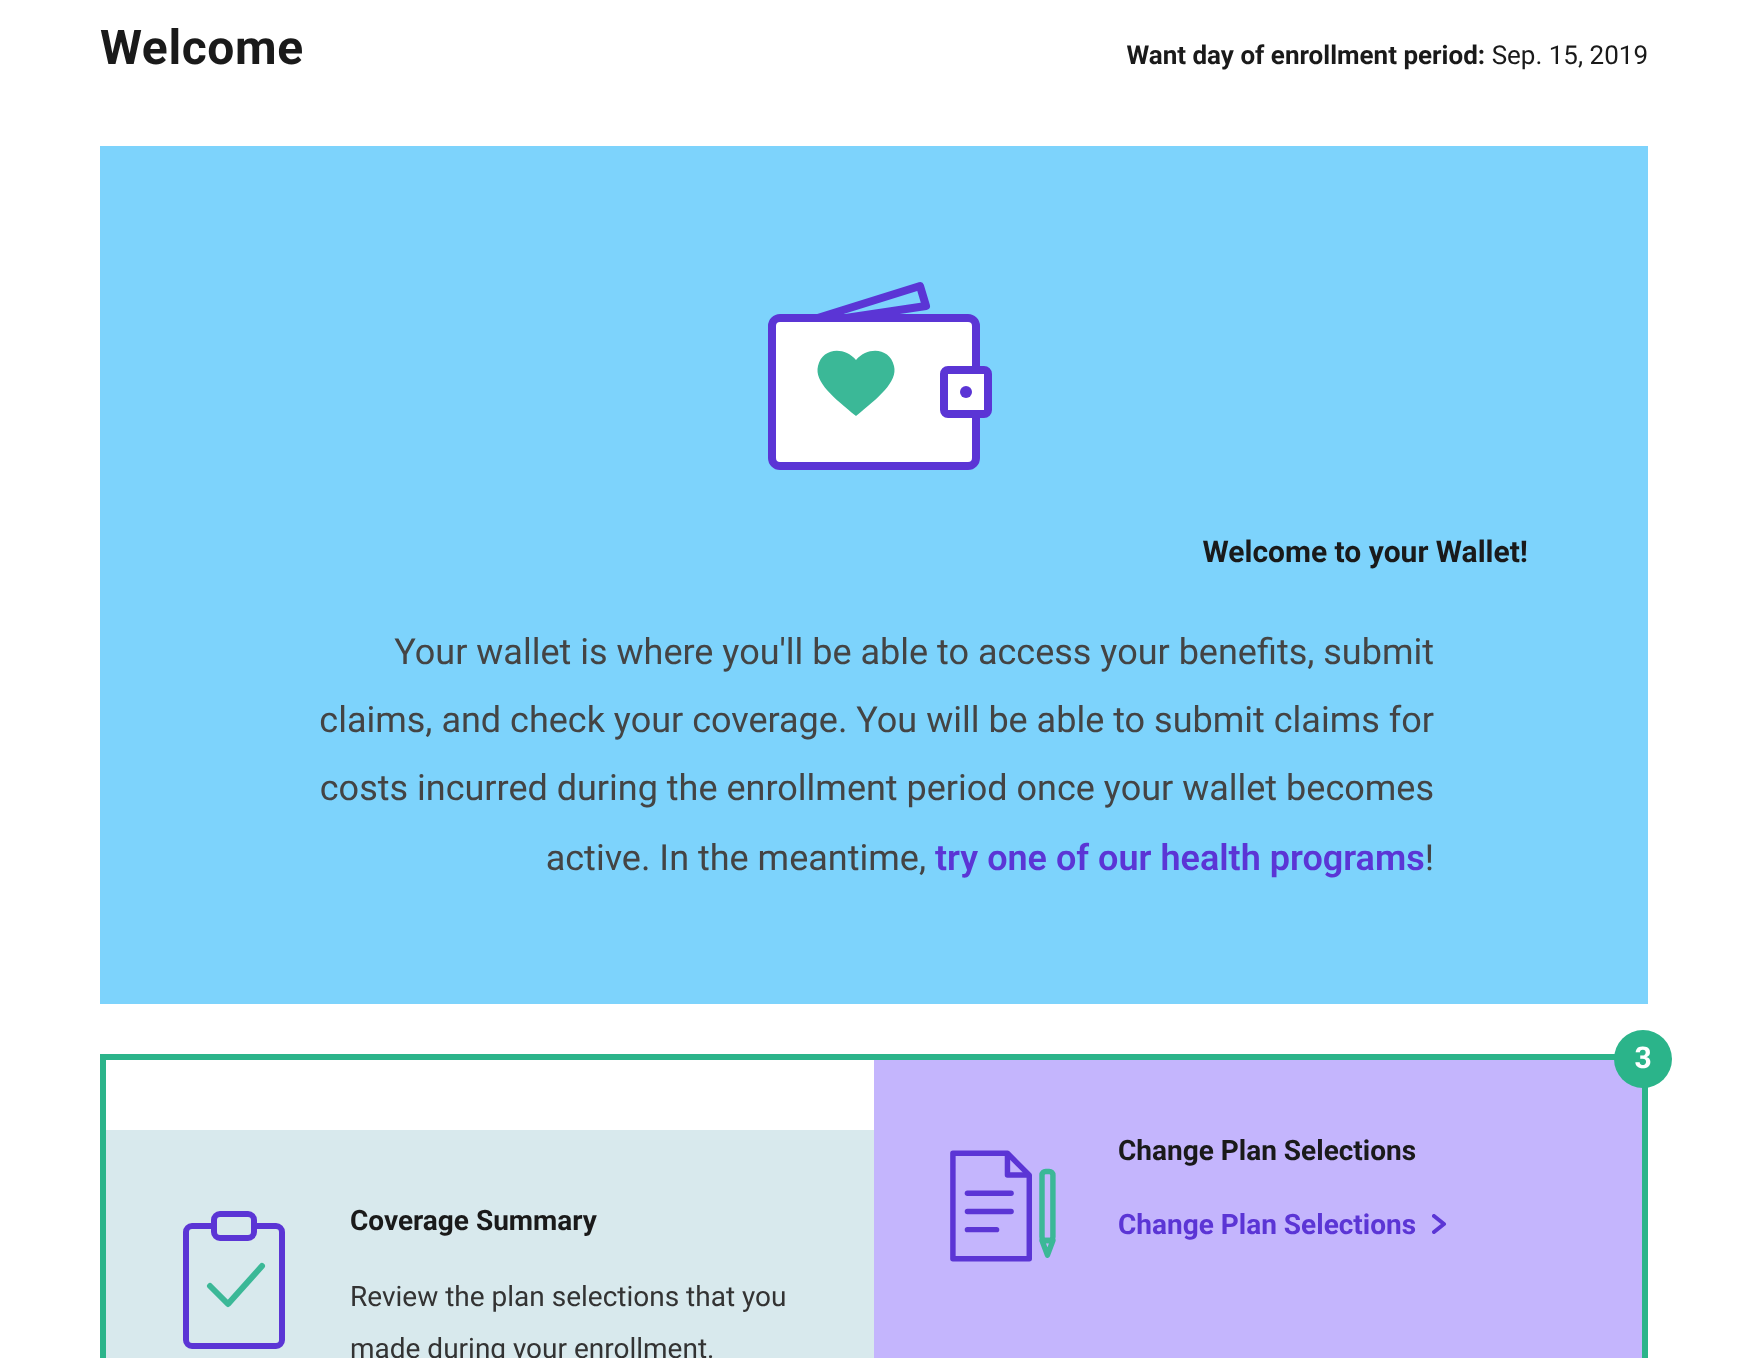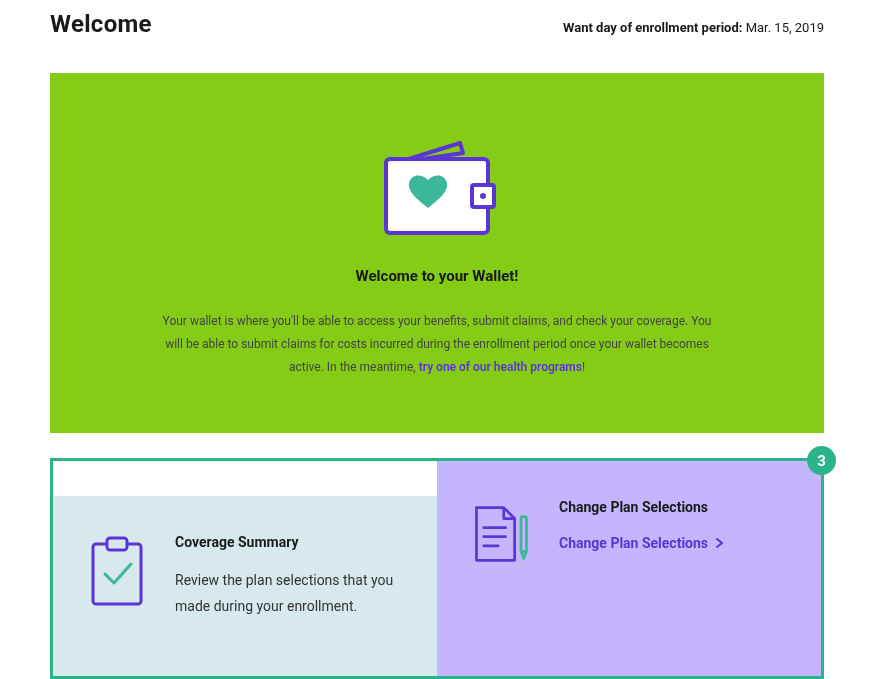--- a/index.html
+++ b/index.html
@@ -27,38 +27,38 @@
       color: #1a1a1a;
     }
     .enrollment {
       font-size: 13px;
       color: #1a1a1a;
     }
     .enrollment-label {
       font-weight: 700;
     }
     .welcome-panel {
-      background: #84cc16;
+      background: #7dd3fc;
       padding: 60px 60px 55px;
-      text-align: center;
+      text-align: right;
       margin-bottom: 25px;
     }
     .wallet-icon-wrap {
       display: flex;
       justify-content: center;
       margin-bottom: 30px;
     }
     .welcome-title {
       font-size: 15px;
       font-weight: 700;
       color: #1a1a1a;
       margin-bottom: 25px;
     }
     .welcome-body {
-      font-size: 12px;
+      font-size: 18px;
       line-height: 1.9;
       color: #444;
       max-width: 560px;
       margin: 0 auto;
     }
     .welcome-body a {
       color: #5b35d5;
       text-decoration: none;
       font-weight: 600;
     }
@@ -131,21 +131,21 @@
       display: inline-block;
     }
   </style>
 </head>
 <body>
 
 <div class="header">
   <h1 class="page-title">Welcome</h1>
   <div class="enrollment">
     <span class="enrollment-label">Want day of enrollment period:</span>
-    <span>Mar. 15, 2019</span>
+    <span>Sep. 15, 2019</span>
   </div>
 </div>
 
 <div class="welcome-panel">
   <div class="wallet-icon-wrap">
     <svg width="118" height="104" viewBox="0 0 118 104">
       <path d="M 18 30 L 82 10 L 85 20 L 18 30 Z" fill="none" stroke="#5b35d5" stroke-width="4" stroke-linejoin="round"></path>
       <rect x="8" y="26" width="102" height="74" rx="4" fill="#fff" stroke="#5b35d5" stroke-width="4"></rect>
       <rect x="94" y="52" width="22" height="22" rx="2" fill="#fff" stroke="#5b35d5" stroke-width="4"></rect>
       <circle cx="105" cy="63" r="3" fill="#5b35d5"></circle>

